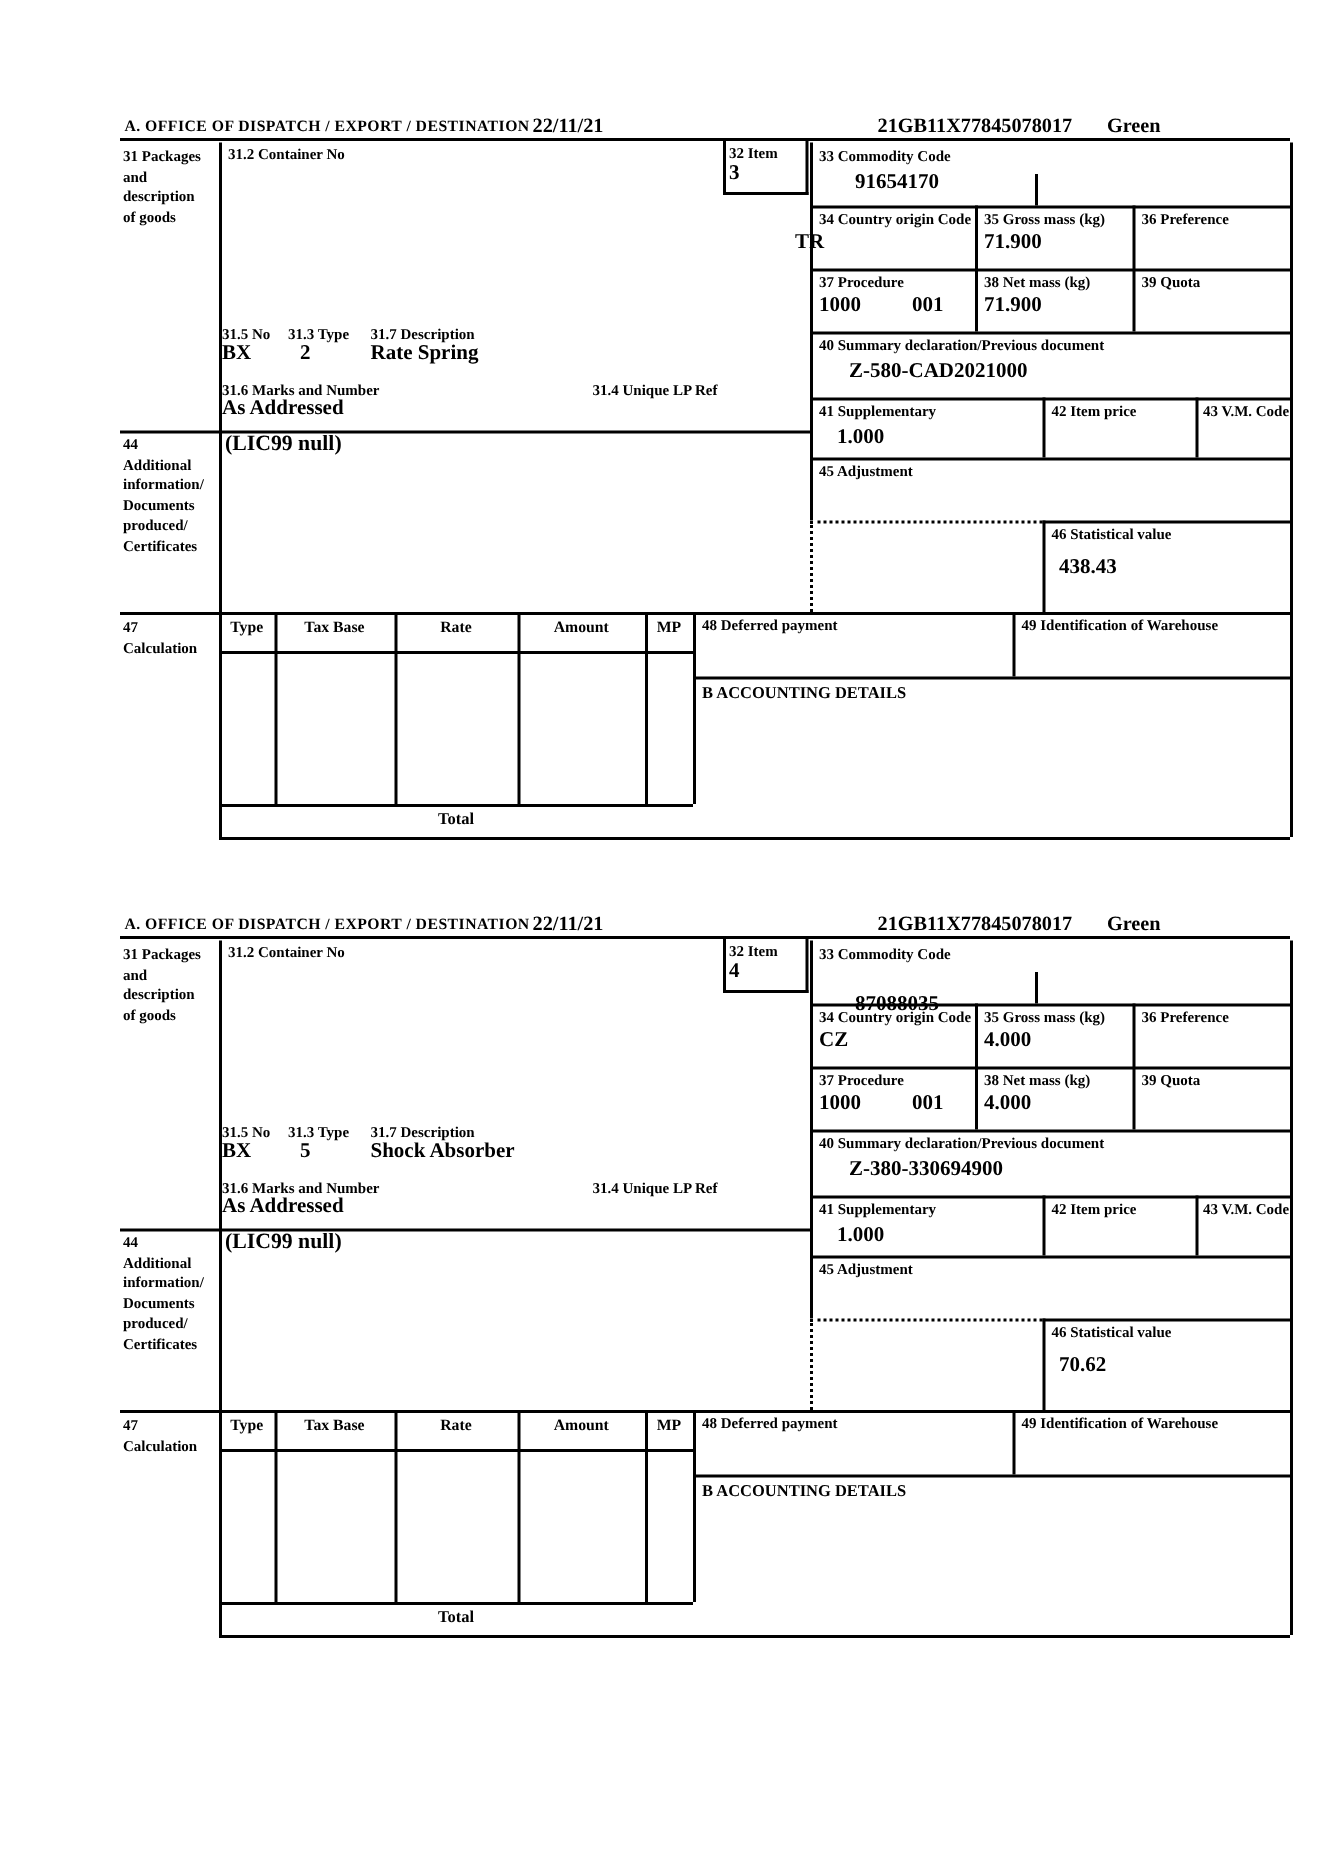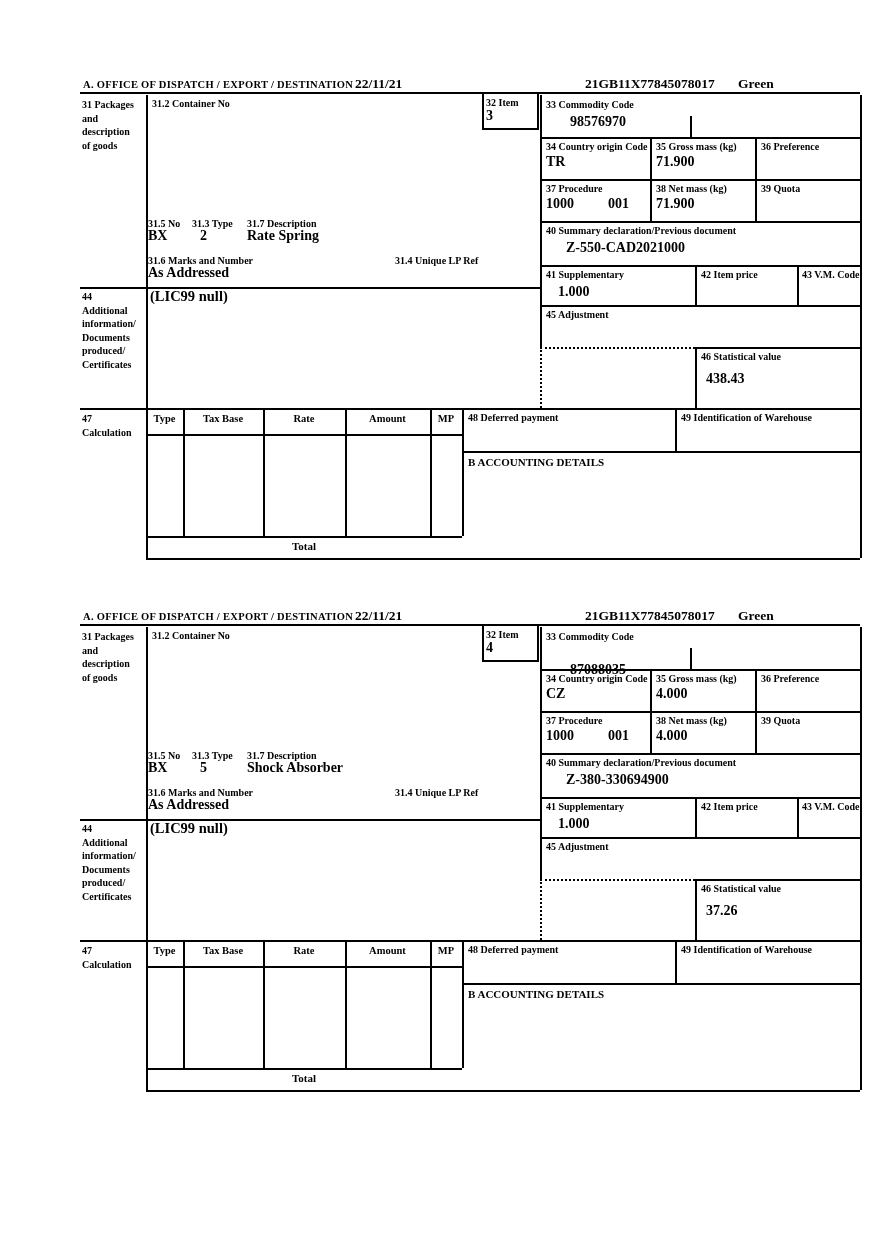--- a/index.html
+++ b/index.html
@@ -100,27 +100,27 @@
     <div class="lbl" style="left:388px;top:378px;font-size:11px;">B ACCOUNTING DETAILS</div>
     <div class="cc" style="left:66px;top:462px;width:316px;font-size:11px;">Total</div>
 
     <div class="cc" style="left:66px;top:335px;width:37px;">Type</div>
     <div class="cc" style="left:103px;top:335px;width:80px;">Tax Base</div>
     <div class="cc" style="left:183px;top:335px;width:82px;">Rate</div>
     <div class="cc" style="left:265px;top:335px;width:85px;">Amount</div>
     <div class="cc" style="left:350px;top:335px;width:32px;">MP</div>
 
     <div class="val" style="left:406px;top:30px;">3</div>
-    <div class="val" style="left:490px;top:36px;">98576970</div>
-    <div class="val" style="left:466px;top:76px;">TR</div>
+    <div class="val" style="left:490px;top:36px;">91654170</div>
+    <div class="val" style="left:450px;top:76px;">TR</div>
     <div class="val" style="left:576px;top:76px;">71.900</div>
     <div class="val" style="left:466px;top:118px;">1000</div>
     <div class="val" style="left:528px;top:118px;">001</div>
     <div class="val" style="left:576px;top:118px;">71.900</div>
-    <div class="val" style="left:486px;top:162px;">Z-550-CAD2021000</div>
+    <div class="val" style="left:486px;top:162px;">Z-580-CAD2021000</div>
     <div class="val" style="left:478px;top:206px;">1.000</div>
     <div class="val" style="left:626px;top:293px;">438.43</div>
     <div class="val" style="left:68px;top:150px;">BX</div>
     <div class="val" style="left:120px;top:150px;">2</div>
     <div class="val" style="left:167px;top:150px;">Rate Spring</div>
     <div class="val" style="left:68px;top:187px;">As Addressed</div>
     <div class="val" style="left:70px;top:211px;font-size:14.5px;">(LIC99 null)</div>
 
   </div>
 
@@ -210,21 +210,21 @@
 
     <div class="val" style="left:406px;top:30px;">4</div>
     <div class="val" style="left:490px;top:52px;">87088035</div>
     <div class="val" style="left:466px;top:76px;">CZ</div>
     <div class="val" style="left:576px;top:76px;">4.000</div>
     <div class="val" style="left:466px;top:118px;">1000</div>
     <div class="val" style="left:528px;top:118px;">001</div>
     <div class="val" style="left:576px;top:118px;">4.000</div>
     <div class="val" style="left:486px;top:162px;">Z-380-330694900</div>
     <div class="val" style="left:478px;top:206px;">1.000</div>
-    <div class="val" style="left:626px;top:293px;">37.26</div>
+    <div class="val" style="left:626px;top:293px;">70.62</div>
     <div class="val" style="left:68px;top:150px;">BX</div>
     <div class="val" style="left:120px;top:150px;">5</div>
     <div class="val" style="left:167px;top:150px;">Shock Absorber</div>
     <div class="val" style="left:68px;top:187px;">As Addressed</div>
     <div class="val" style="left:70px;top:211px;font-size:14.5px;">(LIC99 null)</div>
 
   </div>
 </div>
 
 </body></html>

